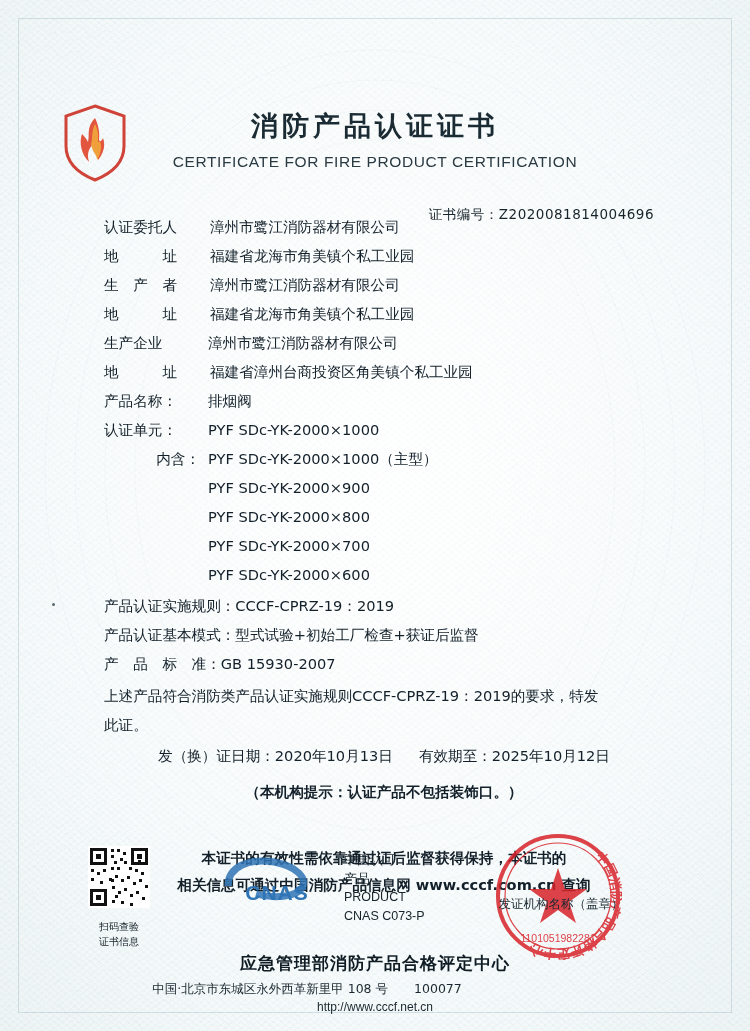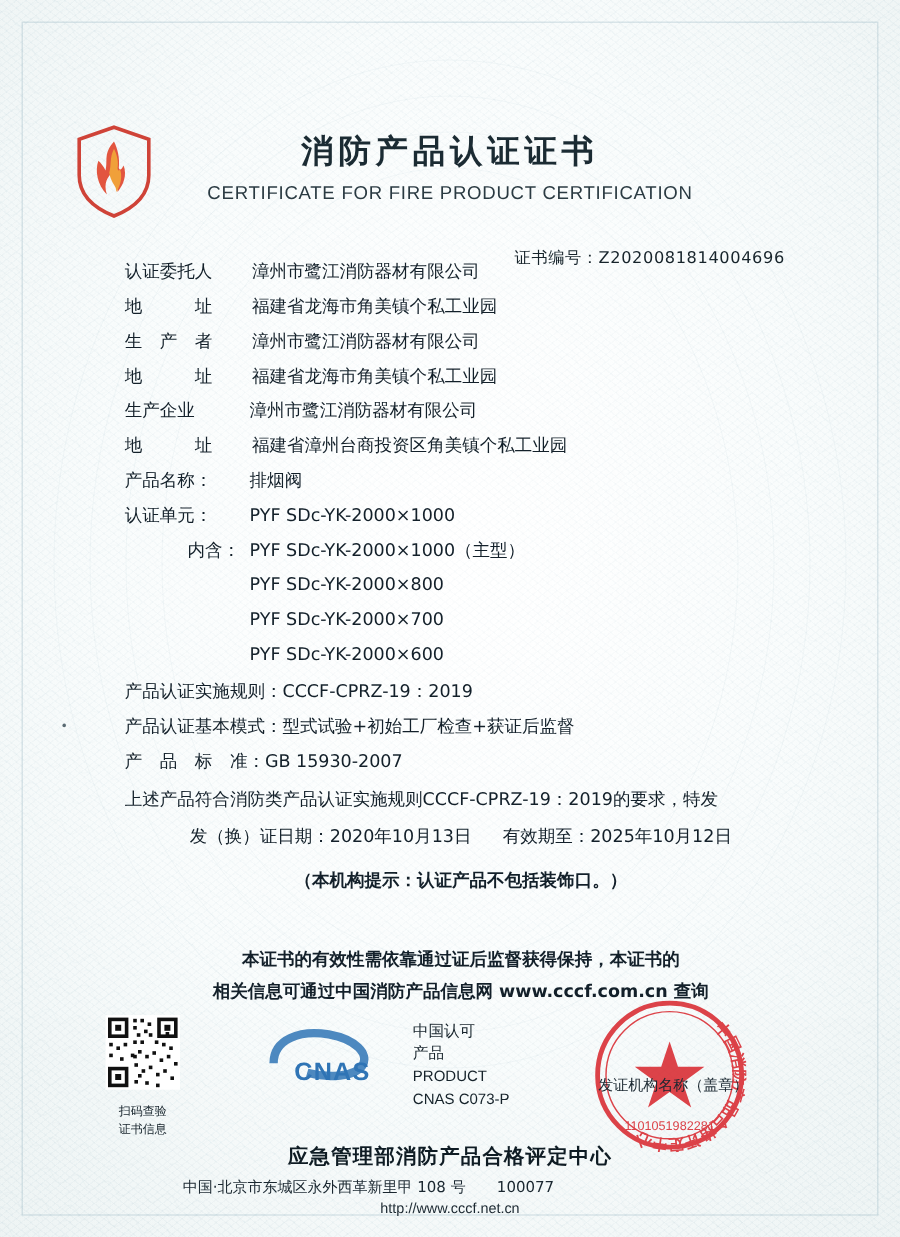--- a/index.html
+++ b/index.html
@@ -220,40 +220,44 @@
     <div class="row unit-row">
       <div class="lbl">认证单元：</div>
       <div class="val">PYF  SDc-YK-2000×1000</div>
     </div>
 
     <div class="row">
       <div class="inner-label">内含：</div>
       <div class="val">PYF  SDc-YK-2000×1000（主型）</div>
     </div>
     <div class="sub-row">
+      <div class="val">PYF  SDc-YK-2000×900</div>
+    </div>
+    <div class="sub-row">
       <div class="val">PYF  SDc-YK-2000×800</div>
     </div>
     <div class="sub-row">
       <div class="val">PYF  SDc-YK-2000×700</div>
     </div>
     <div class="sub-row">
       <div class="val">PYF  SDc-YK-2000×600</div>
     </div>
 
     <div class="rule-row">
       <span>产品认证实施规则：</span><span>CCCF-CPRZ-19：2019</span>
     </div>
     <div>
       <span>产品认证基本模式：</span><span>型式试验+初始工厂检查+获证后监督</span>
     </div>
     <div>
       <span>产　品　标　准：</span><span>GB  15930-2007</span>
     </div>
 
     <div class="para">上述产品符合消防类产品认证实施规则CCCF-CPRZ-19：2019的要求，特发</div>
+    <div>此证。</div>
 
 
     <div class="date-row">
       <span>发（换）证日期：</span><span>2020年10月13日</span><span class="gap"></span><span>有效期至：</span><span>2025年10月12日</span>
     </div>
 
     <div class="note">（本机构提示：认证产品不包括装饰口。）</div>
 
     <div class="valid-block">
       <div>本证书的有效性需依靠通过证后监督获得保持，本证书的</div>

